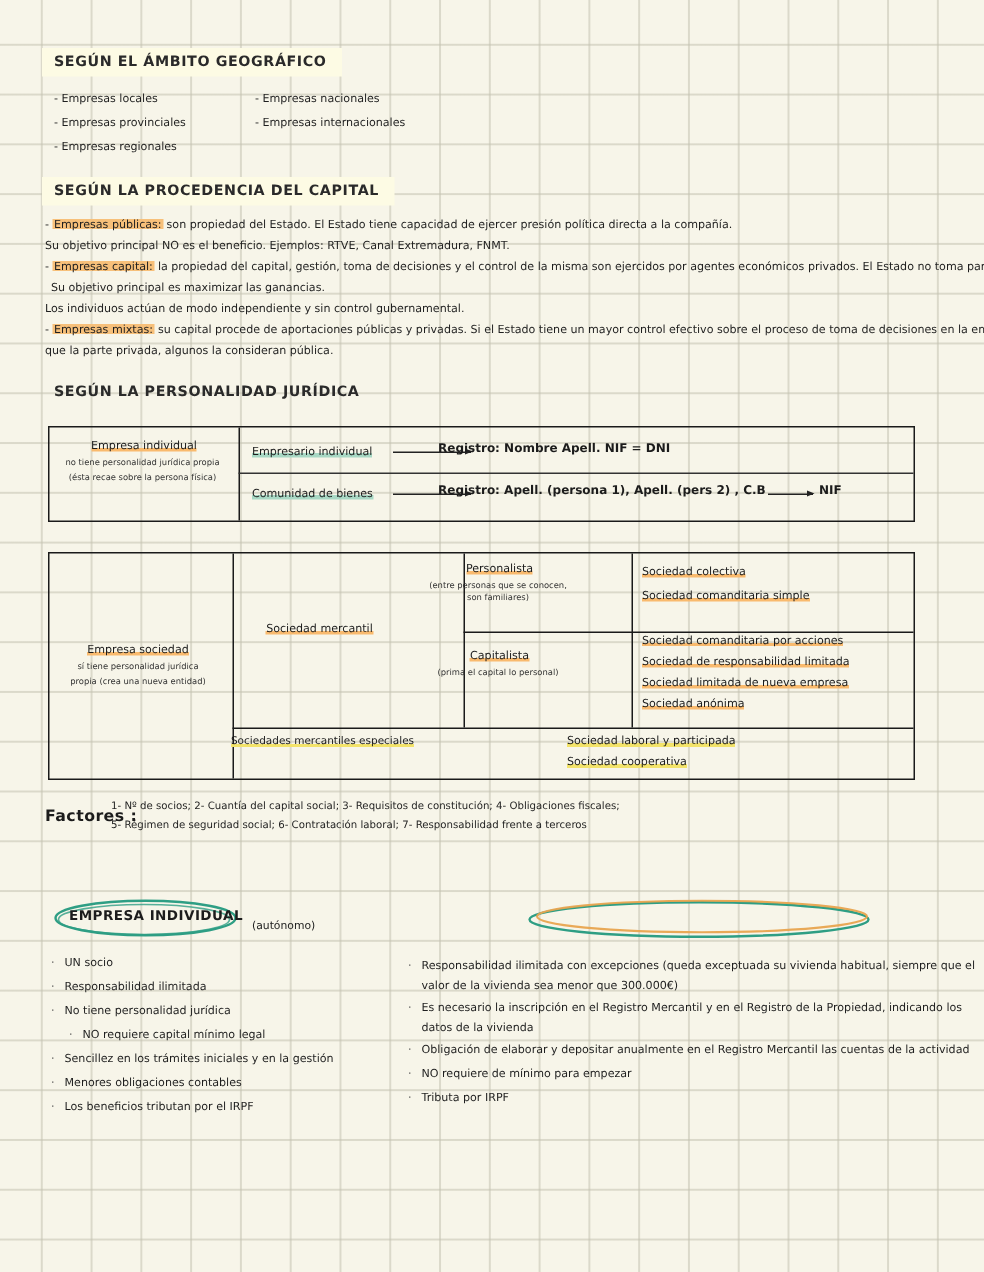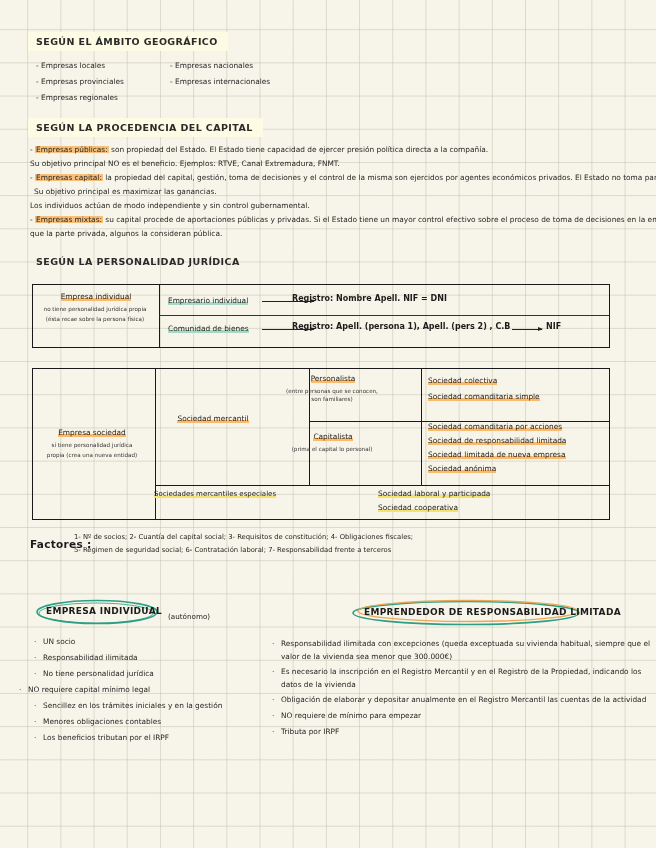--- a/index.html
+++ b/index.html
@@ -191,31 +191,30 @@
       <ellipse cx="63" cy="14" rx="60" ry="11.5" fill="none" stroke="#2e9e84" stroke-width="1.6"></ellipse>
       <ellipse cx="62" cy="15" rx="57" ry="10" fill="none" stroke="#2e9e84" stroke-width="1.1" opacity=".8"></ellipse>
     </svg>
     <span class="lbl" style="left:12px;top:8px;">EMPRESA INDIVIDUAL</span>
   </div>
   <div class="paren" style="left:168px;top:612px;">(autónomo)</div>
 
   <div class="bul" style="left:34px;top:636px;"><span class="b">·</span><span>UN socio</span></div>
   <div class="bul" style="left:34px;top:652px;"><span class="b">·</span><span>Responsabilidad ilimitada</span></div>
   <div class="bul" style="left:34px;top:668px;"><span class="b">·</span><span>No tiene personalidad jurídica</span></div>
-  <div class="bul" style="left:19px;top:684px;"><span class="b">·</span><span>NO requiere capital mínimo legal</span></div>
+  <div class="bul" style="left:46px;top:684px;"><span class="b">·</span><span>NO requiere capital mínimo legal</span></div>
   <div class="bul" style="left:34px;top:700px;"><span class="b">·</span><span>Sencillez en los trámites iniciales y en la gestión</span></div>
   <div class="bul" style="left:34px;top:716px;"><span class="b">·</span><span>Menores obligaciones contables</span></div>
   <div class="bul" style="left:34px;top:732px;"><span class="b">·</span><span>Los beneficios tributan por el IRPF</span></div>
 
   <div class="circ" style="left:350px;top:598px;width:232px;height:28px;">
     <svg width="232" height="28" viewBox="0 0 232 28">
       <ellipse cx="116" cy="15" rx="113" ry="11.5" fill="none" stroke="#2e9e84" stroke-width="1.6"></ellipse>
       <ellipse cx="118" cy="13" rx="110" ry="10.5" fill="none" stroke="#e8a44f" stroke-width="1.4" opacity=".95"></ellipse>
     </svg>
-    <span class="lbl" style="left:14px;top:9px;">EMPRENDEDOR DE RESPONSABILIDAD LIMITADA</span>
   </div>
 
   <div class="bul" style="left:272px;top:638px;"><span class="b">·</span><span>Responsabilidad ilimitada con excepciones (queda exceptuada su vivienda habitual, siempre que el</span></div>
   <div class="bul" style="left:281px;top:651px;"><span>valor de la vivienda sea menor que  300.000€)</span></div>
 
   <div class="bul" style="left:272px;top:666px;"><span class="b">·</span><span>Es necesario la inscripción en el Registro Mercantil y en el Registro de la Propiedad, indicando los</span></div>
   <div class="bul" style="left:281px;top:679px;"><span>datos de la vivienda</span></div>
 
   <div class="bul" style="left:272px;top:694px;"><span class="b">·</span><span>Obligación de elaborar y depositar anualmente en el Registro Mercantil las cuentas de la actividad</span></div>
   <div class="bul" style="left:272px;top:710px;"><span class="b">·</span><span>NO requiere de mínimo para empezar</span></div>

